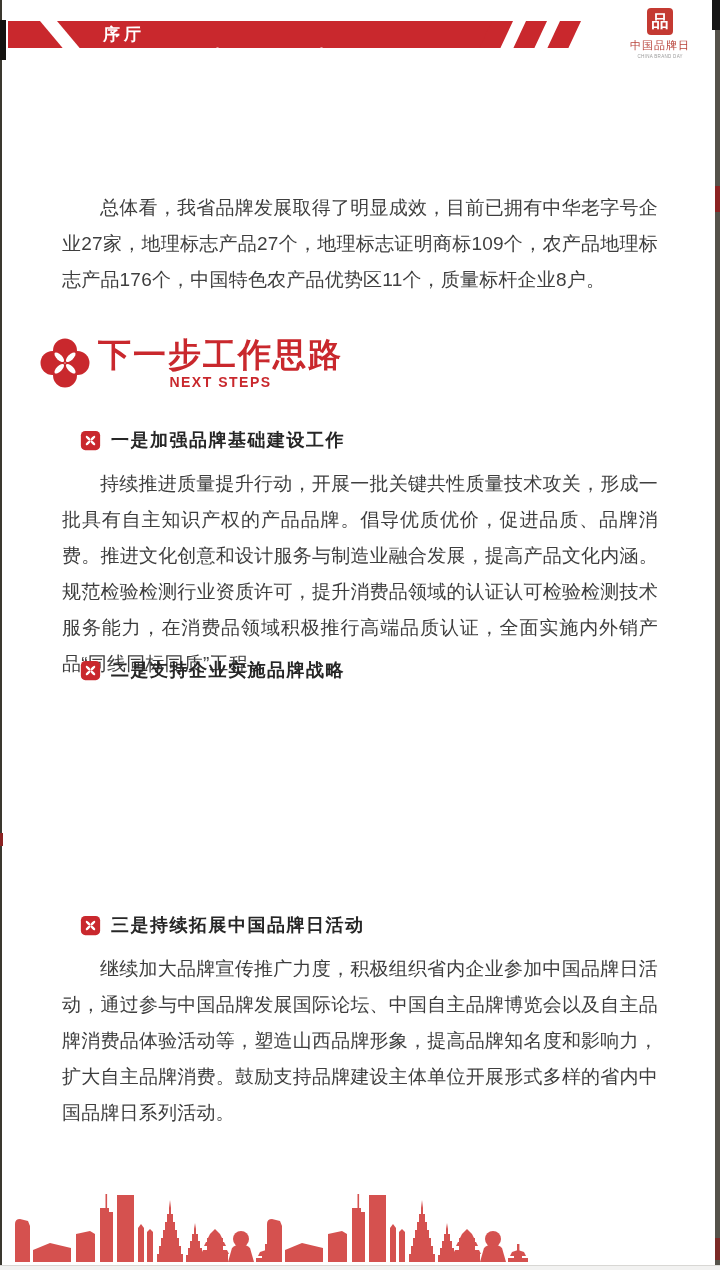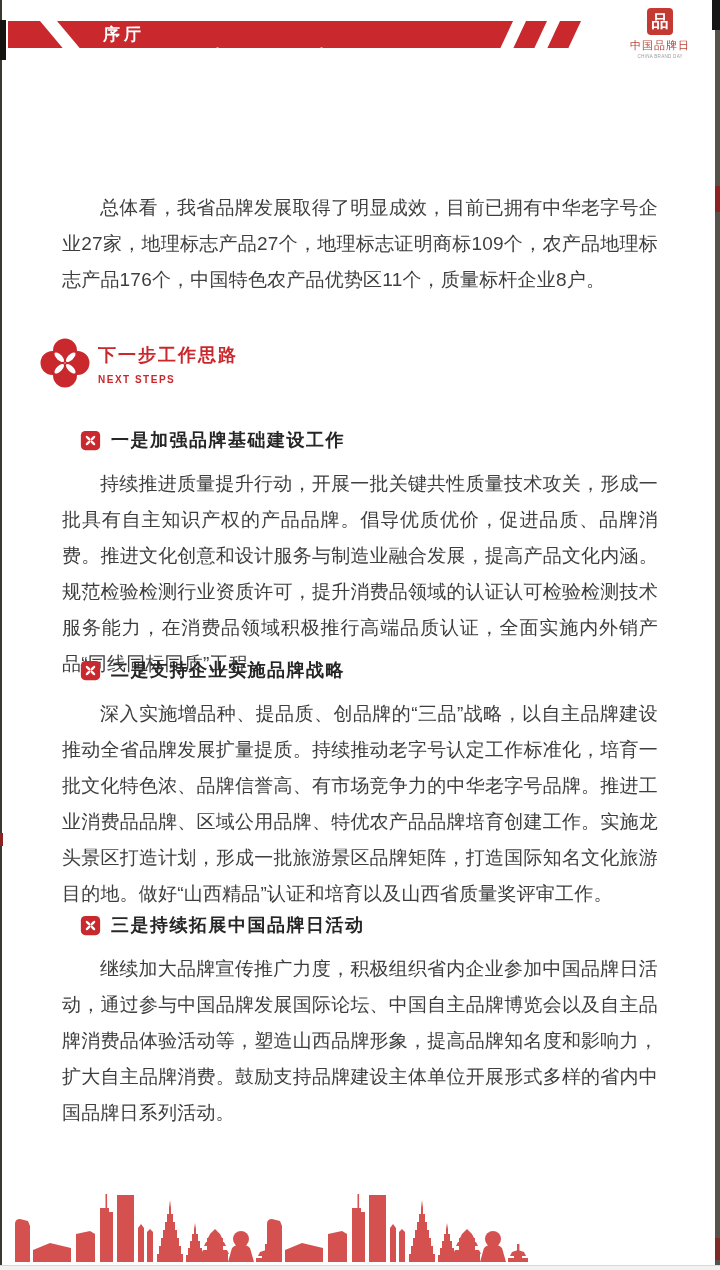--- a/index.html
+++ b/index.html
@@ -68,24 +68,24 @@
   .p-b1{top:466px;}
   .p-b2{top:696px;}
   .p-b3{top:951px;}
 
   
   .section-header{position:absolute;left:40px;top:338px;display:flex;align-items:flex-start;}
   .flower-big{width:50px;height:50px;flex:0 0 auto;}
   .section-titles{margin-left:8px;padding-top:2px;}
   .section-title-cn{
     font-family:"Liberation Serif",serif;font-weight:bold;
-    font-size:18px;color:var(--brand-red);letter-spacing:2px;line-height:30px;
+    font-size:33px;color:var(--brand-red);letter-spacing:2px;line-height:30px;
   }
   .section-title-en{
-    margin-top:4px;font-size:10px;color:var(--brand-red);letter-spacing:1.5px;font-weight:bold;
+    margin-top:4px;font-size:14px;color:var(--brand-red);letter-spacing:1.5px;font-weight:bold;text-align:center;
   }
 
   
   .item-head{position:absolute;left:80px;display:flex;align-items:center;}
   .item-head .flower-small{width:21px;height:21px;flex:0 0 auto;margin-right:10px;}
   .item-head-text{
     font-family:"Liberation Serif",serif;font-weight:bold;
     font-size:18px;color:var(--heading-dark);letter-spacing:1.5px;line-height:26px;
   }
   .h1{top:427px;} .h2{top:657px;} .h3{top:912px;}
@@ -169,21 +169,20 @@
   <div class="item-head h2">
     <svg class="flower-small" viewBox="0 0 48 48">
       <rect class="flower-circle" x="2" y="2" width="44" height="44" rx="10"></rect>
       <ellipse class="petal" cx="18.5" cy="18.5" rx="7" ry="3" transform="rotate(45 18.5 18.5)"></ellipse>
       <ellipse class="petal" cx="29.5" cy="18.5" rx="7" ry="3" transform="rotate(-45 29.5 18.5)"></ellipse>
       <ellipse class="petal" cx="18.5" cy="29.5" rx="7" ry="3" transform="rotate(-45 18.5 29.5)"></ellipse>
       <ellipse class="petal" cx="29.5" cy="29.5" rx="7" ry="3" transform="rotate(45 29.5 29.5)"></ellipse>
     </svg>
     <span class="item-head-text">二是支持企业实施品牌战略</span>
   </div>
-  <div class="para p-b2">深入实施增品种、提品质、创品牌的“三品”战略，以自主品牌建设推动全省品牌发展扩量提质。持续推动老字号认定工作标准化，培育一批文化特色浓、品牌信誉高、有市场竞争力的中华老字号品牌。推进工业消费品品牌、区域公用品牌、特优农产品品牌培育创建工作。实施龙头景区打造计划，形成一批旅游景区品牌矩阵，打造国际知名文化旅游目的地。做好“山西精品”认证和培育以及山西省质量奖评审工作。</div>
 
   <div class="item-head h3">
     <svg class="flower-small" viewBox="0 0 48 48">
       <rect class="flower-circle" x="2" y="2" width="44" height="44" rx="10"></rect>
       <ellipse class="petal" cx="18.5" cy="18.5" rx="7" ry="3" transform="rotate(45 18.5 18.5)"></ellipse>
       <ellipse class="petal" cx="29.5" cy="18.5" rx="7" ry="3" transform="rotate(-45 29.5 18.5)"></ellipse>
       <ellipse class="petal" cx="18.5" cy="29.5" rx="7" ry="3" transform="rotate(-45 18.5 29.5)"></ellipse>
       <ellipse class="petal" cx="29.5" cy="29.5" rx="7" ry="3" transform="rotate(45 29.5 29.5)"></ellipse>
     </svg>
     <span class="item-head-text">三是持续拓展中国品牌日活动</span>

